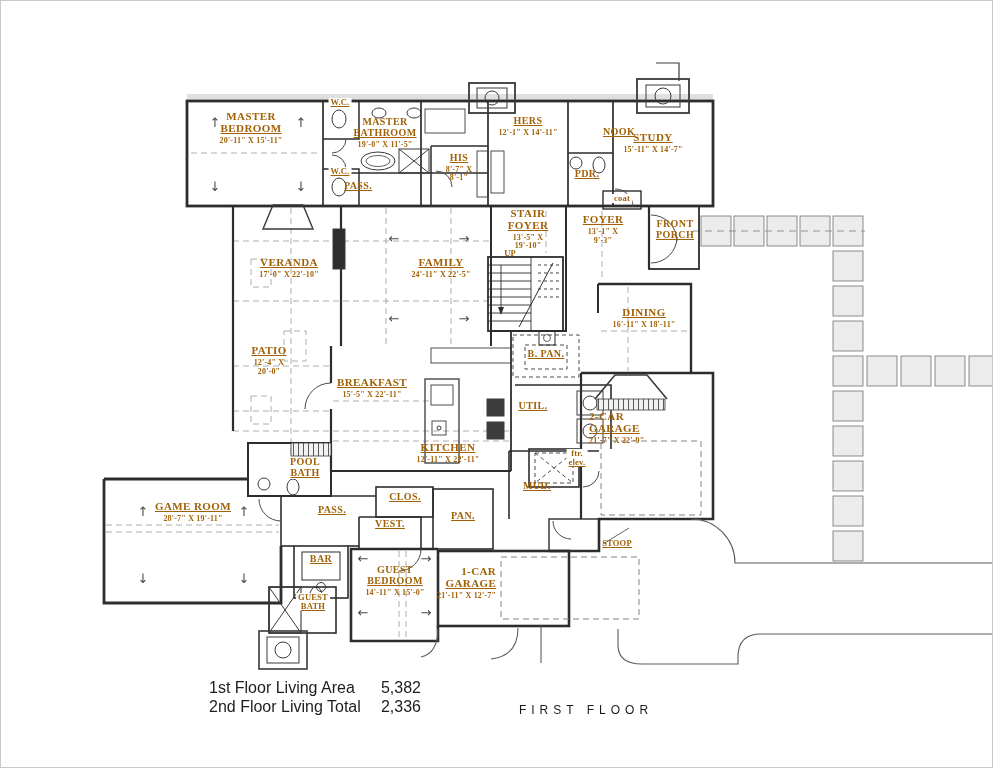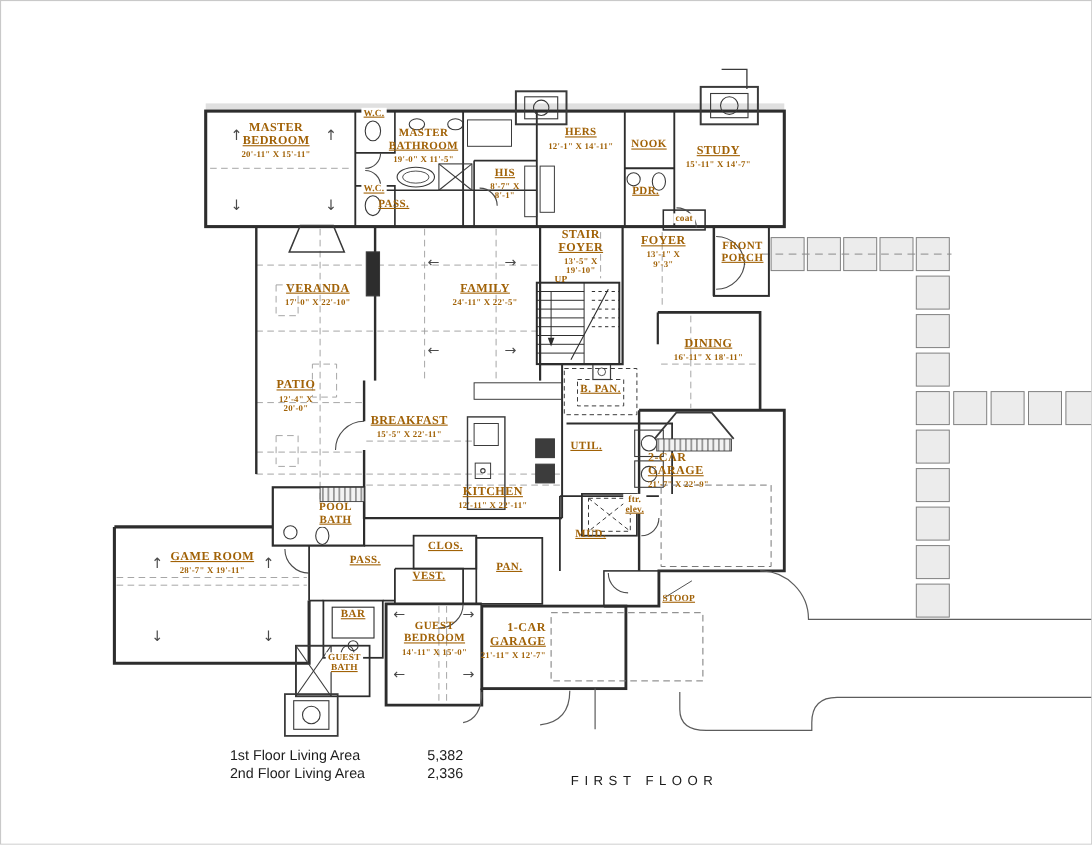--- a/index.html
+++ b/index.html
@@ -16,21 +16,21 @@
   }
   .lbl.la{transform:none;text-align:left;}
   .lbl .nm{display:block;font-size:11px;letter-spacing:.4px;}
   .lbl .nm.u{text-decoration:underline;}
   .lbl .dm{display:block;font-size:8px;letter-spacing:.2px;margin-top:2px;}
   .lbl.mid .nm{font-size:10px;}
   .lbl.sm .nm{font-size:8.5px;letter-spacing:.2px;}
   .lbl.bg{background:#fff;padding:0 2px;}
   .summary{
     position:absolute;font-family:"Liberation Sans",sans-serif;
-    font-size:13px;color:#1d1d1d;
+    font-size:16px;color:#1d1d1d;
   }
   .summary .row{display:flex;justify-content:space-between;margin-bottom:1px;}
   .summary .row.total{border-top:2px solid #1d1d1d;padding-top:3px;margin-top:3px;}
   .summary .val{min-width:46px;text-align:right;}
   .plan-title{
     position:absolute;transform:translateX(-50%);
     font-family:"Liberation Sans",sans-serif;font-size:12px;
     letter-spacing:5px;color:#1a1a1a;white-space:nowrap;
   }
 </style>
@@ -326,21 +326,21 @@
   <span class="dm">8'-7" X</span>
   <span class="dm" style="margin-top:0;">8'-1"</span>
 </div>
 <div class="lbl mid" style="left:357px;top:180px;">
   <span class="nm u">PASS.</span>
 </div>
 <div class="lbl mid" style="left:527px;top:115px;">
   <span class="nm u">HERS</span>
   <span class="dm">12'-1" X 14'-11"</span>
 </div>
-<div class="lbl mid" style="left:589px;top:126px;">
+<div class="lbl mid" style="left:618px;top:126px;">
   <span class="nm u">NOOK</span>
 </div>
 <div class="lbl mid" style="left:586px;top:168px;">
   <span class="nm u">PDR.</span>
 </div>
 <div class="lbl sm bg" style="left:621px;top:193px;">
   <span class="nm">coat</span>
 </div>
 <div class="lbl" style="left:652px;top:131px;">
   <span class="nm u">STUDY</span>
@@ -447,20 +447,20 @@
   <span class="nm">GUEST</span>
   <span class="nm u">BATH</span>
 </div>
 
 <div class="summary" style="left:208px;top:678px;width:212px;">
   <div class="row">
     <span>1st Floor Living Area</span>
     <span class="val">5,382</span>
   </div>
   <div class="row">
-    <span>2nd Floor Living Area</span>
+    <span>2nd Floor Living Total</span>
     <span class="val">2,336</span>
   </div>
 </div>
 
 <div class="plan-title" style="left:585px;top:702px;">FIRST  FLOOR</div>
 
 </div>
 
 </body></html>

